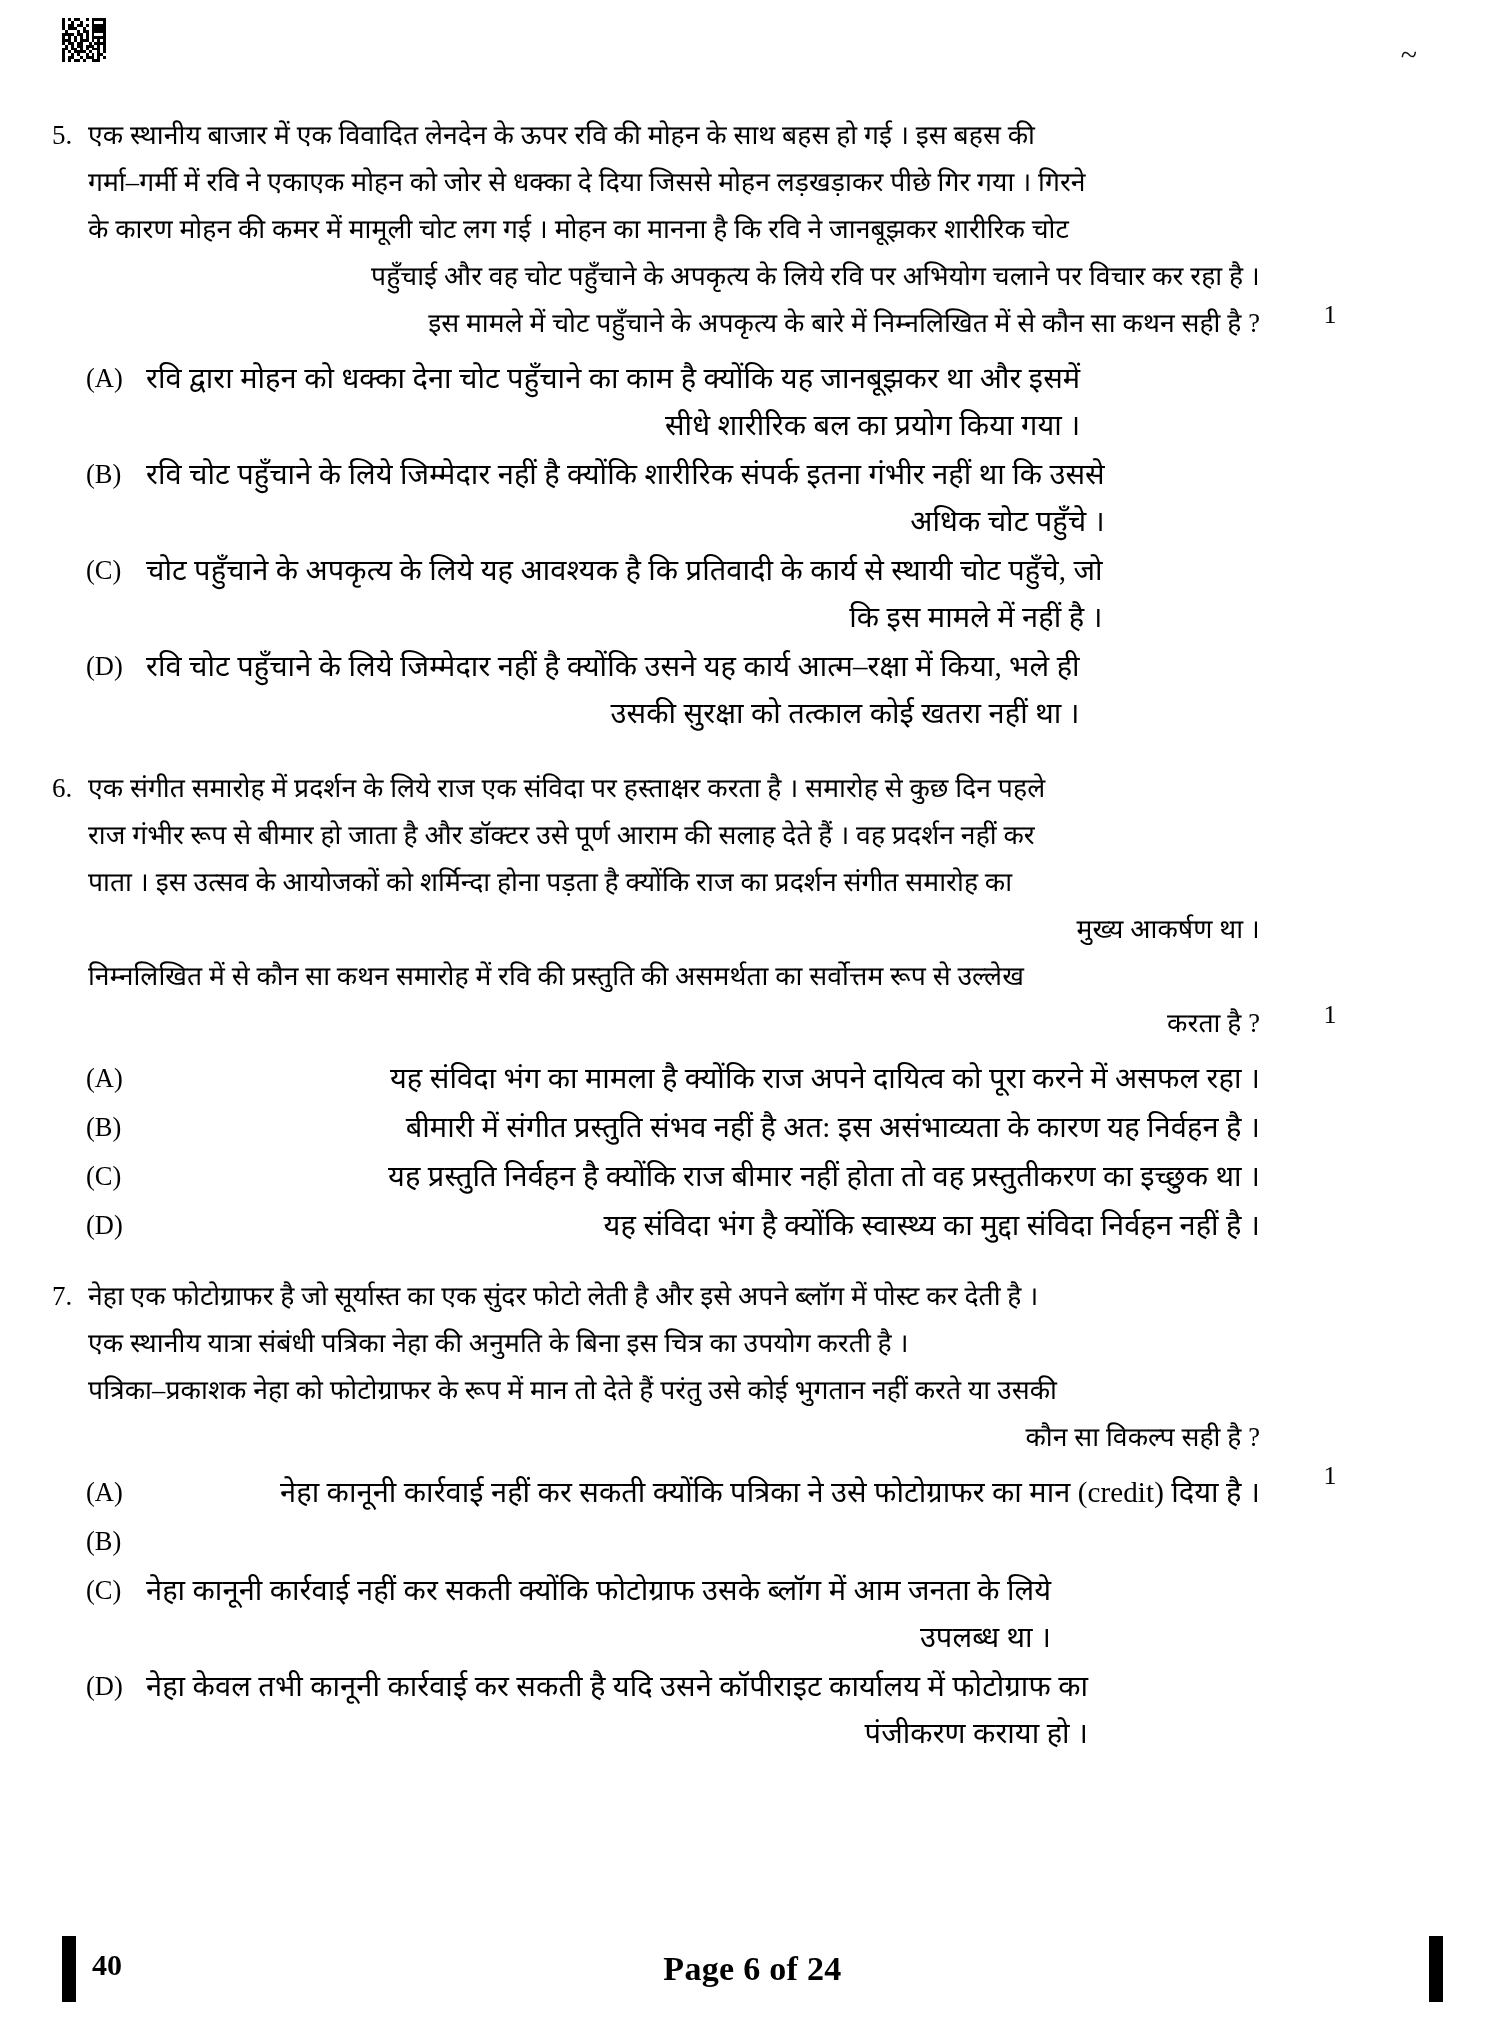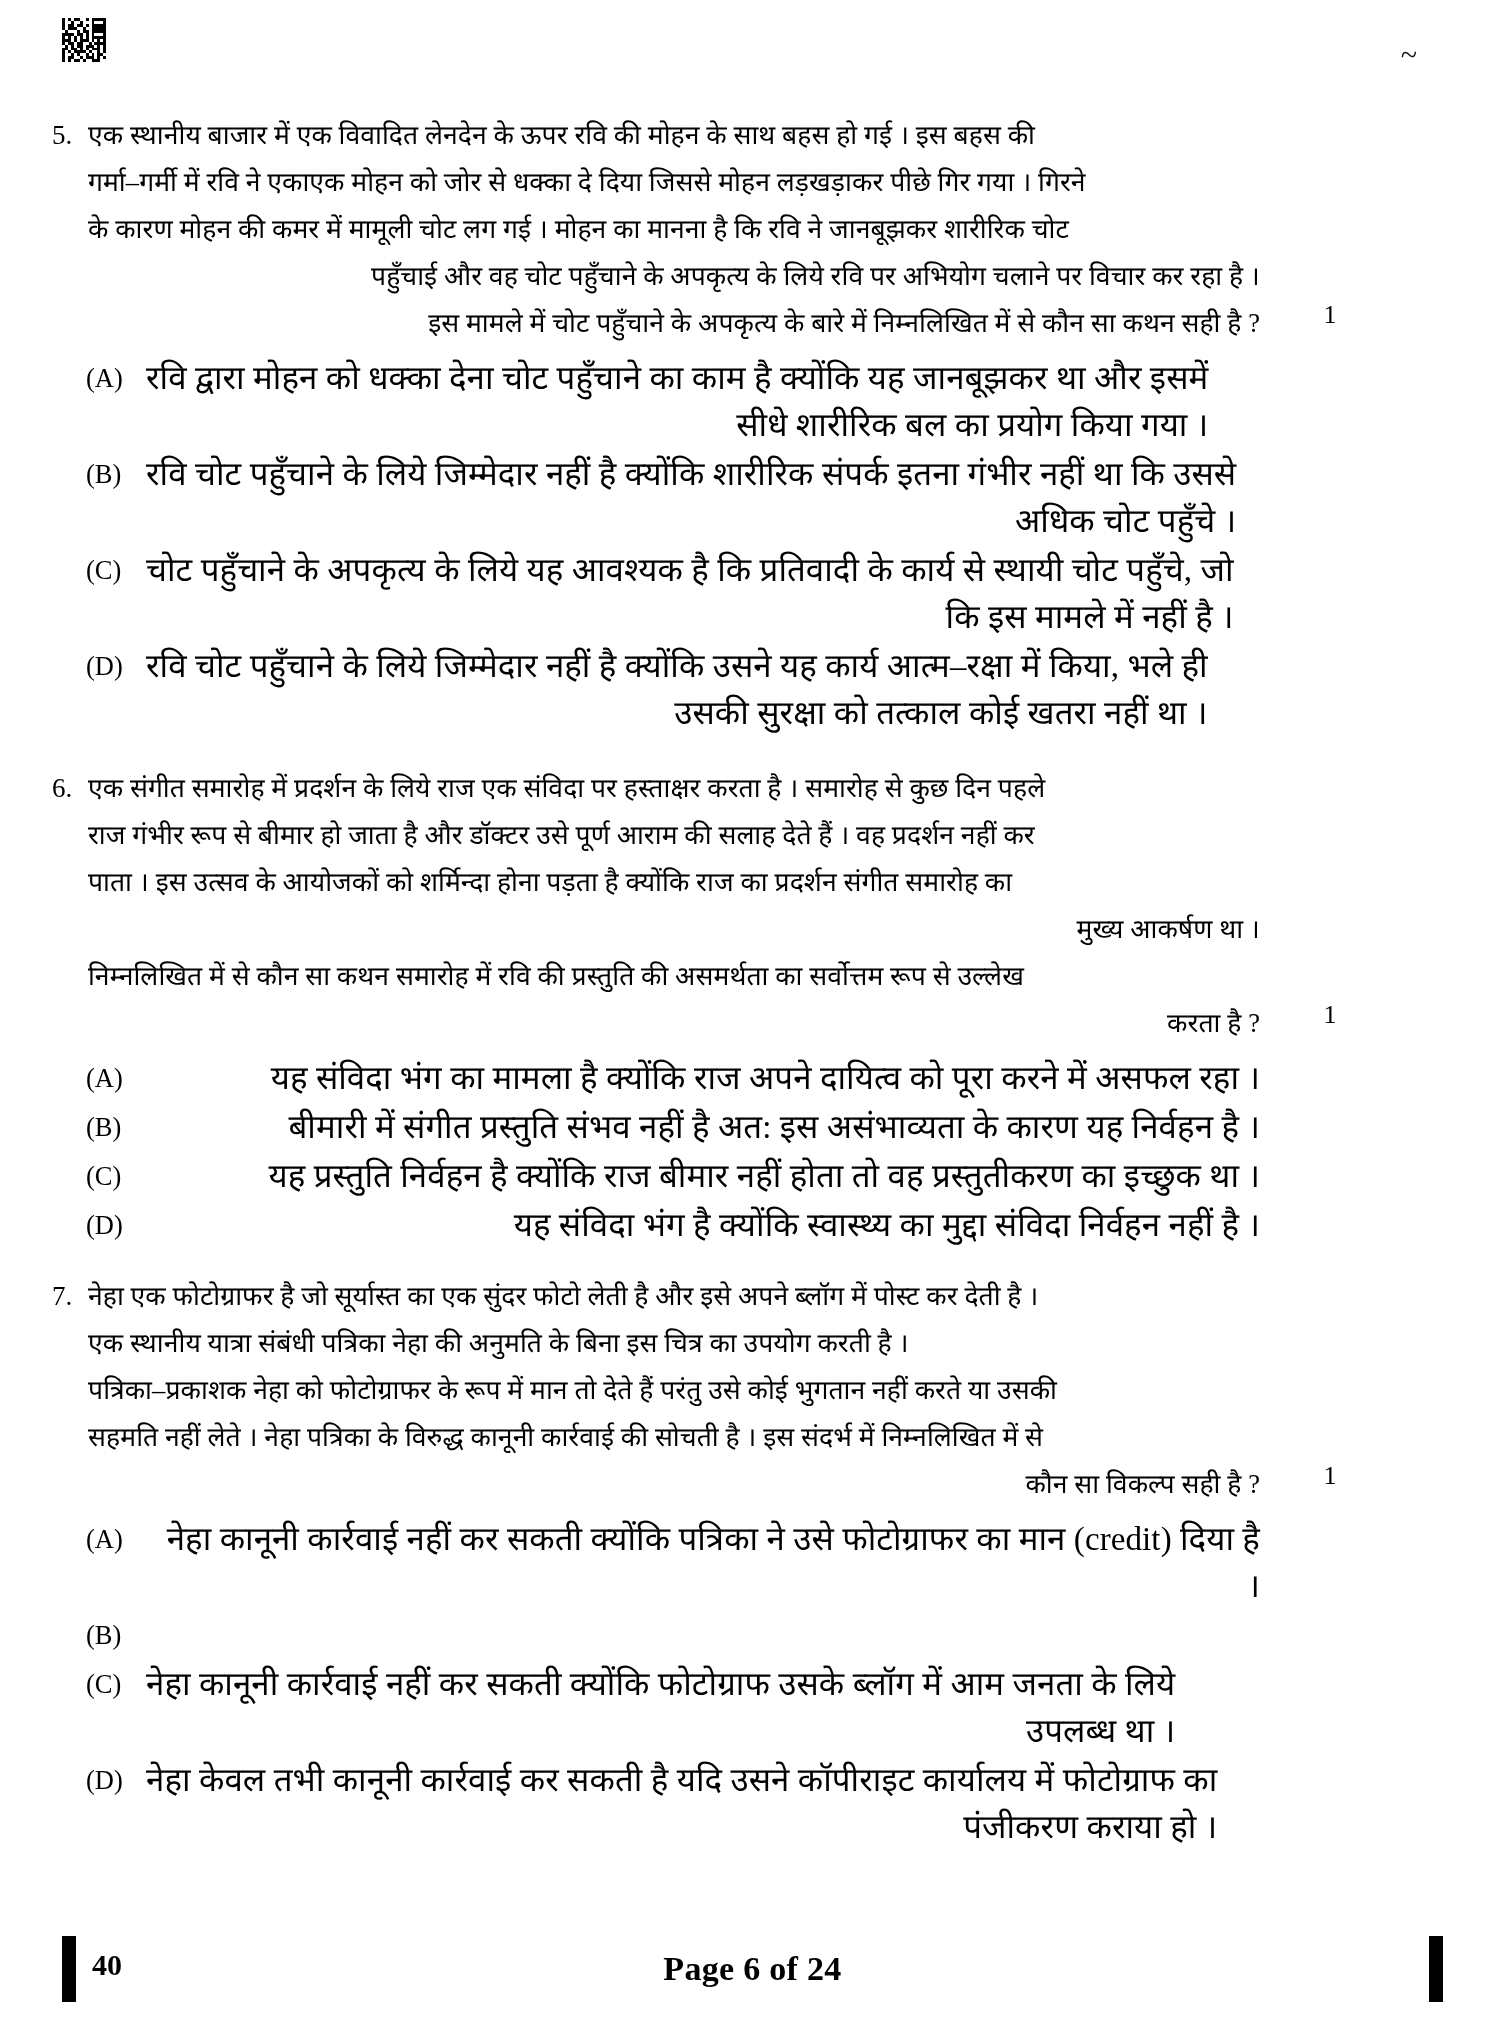--- a/index.html
+++ b/index.html
@@ -116,21 +116,21 @@
     padding-left: 22px;
     box-sizing: border-box;
     font-family: "Liberation Serif", serif;
     font-size: 26.5px;
     line-height: 47px;
     color: #000;
   }
   .opt-text {
     flex: 1 1 auto;
     font-family: "Liberation Serif", serif;
-    font-size: 33px;
+    font-size: 29px;
     line-height: 47px;
     color: #000;
     text-align: justify;
     letter-spacing: 0.1px;
   }
   .opt-text.noj { text-align: right; }
 
   
   .footer {
     position: absolute;
@@ -344,21 +344,20 @@
       </div>
     </div>
 
     <div class="qblock" style="margin-top:22px;">
       <div class="qrow">
         <div class="qnum">7.</div>
         <div class="qbody">
           <div class="stem">नेहा एक फोटोग्राफर है जो सूर्यास्त का एक सुंदर फोटो लेती है और इसे अपने ब्लॉग में पोस्ट कर देती है ।</div>
           <div class="stem">एक स्थानीय यात्रा संबंधी पत्रिका नेहा की अनुमति के बिना इस चित्र का उपयोग करती है ।</div>
           <div class="stem">पत्रिका–प्रकाशक नेहा को फोटोग्राफर के रूप में मान तो देते हैं परंतु उसे कोई भुगतान नहीं करते या उसकी</div>
-          <div class="stem">सहमति नहीं लेते । नेहा पत्रिका के विरुद्ध कानूनी कार्रवाई की सोचती है । इस संदर्भ में निम्नलिखित में से</div>
           <div class="stem noj">कौन सा विकल्प सही है ?</div>
 
           <div class="opts">
             <div class="opt">
               <div class="opt-label">(A)</div>
               <div class="opt-text noj">नेहा कानूनी कार्रवाई नहीं कर सकती क्योंकि पत्रिका ने उसे फोटोग्राफर का मान (credit) दिया  है ।</div>
             </div>
             <div class="opt">
               <div class="opt-label">(B)</div>
             </div>

